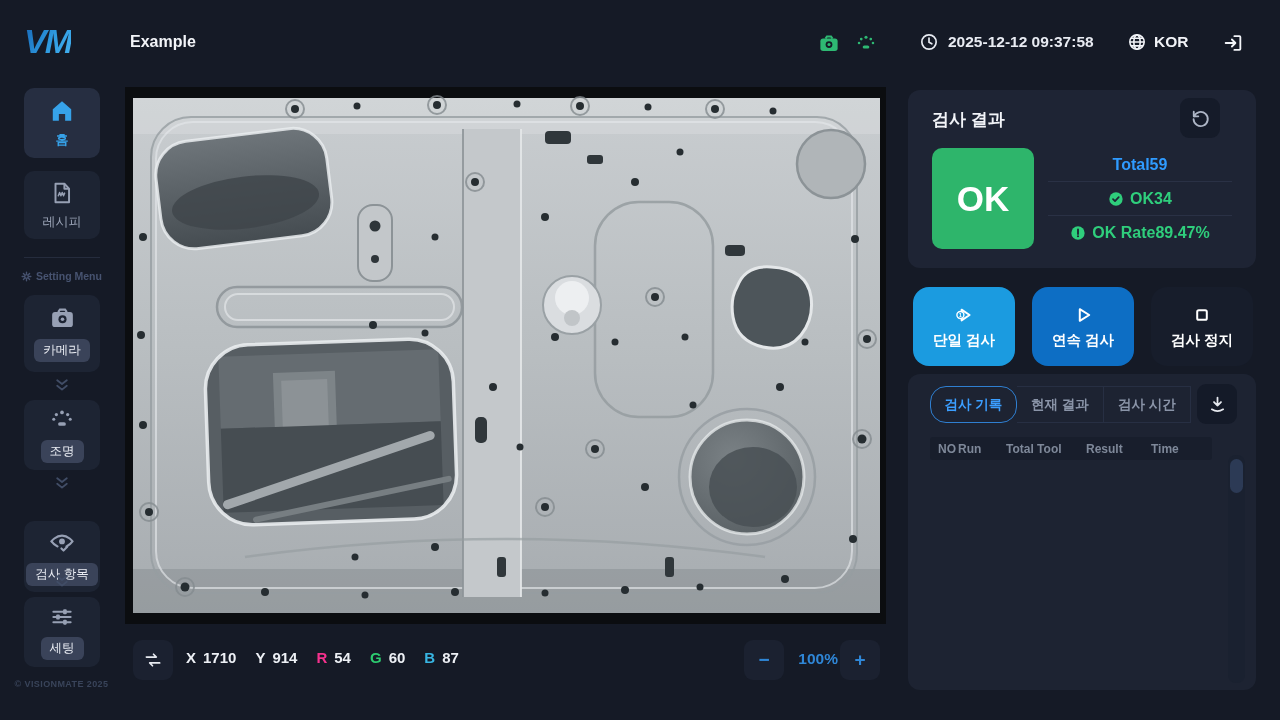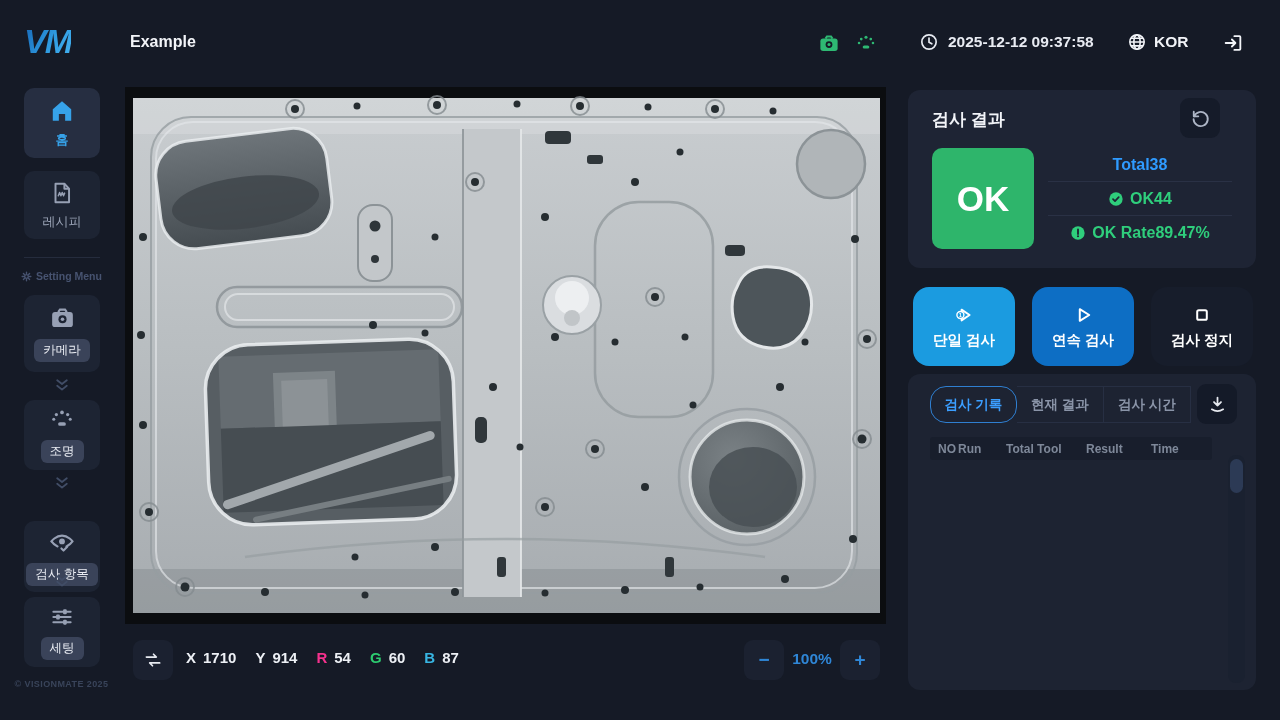--- a/index.html
+++ b/index.html
@@ -32,21 +32,21 @@
 
   
   .viewer { left:125px; top:87px; width:761px; height:537px; cursor:crosshair; }
   .viewer svg { display:block; width:100%; height:100%; }
   .sq-btn { width:40px; height:40px; border-radius:9px; background:#1B2130; display:flex; align-items:center;
             justify-content:center; cursor:pointer; border:none; }
   .stats { left:186px; top:649px; display:flex; gap:19px; font-size:15px; font-weight:600; color:#EDF0F5; }
   .stats .lr { color:#F5318D; } .stats .lg { color:#2DCC70; } .stats .lb { color:#38B6E3; }
   .stat-pair { display:flex; gap:7px; }
   .zoom-btn { color:#2F86D6; font-size:19px; font-weight:600; }
-  .zoom-val { left:786px; top:650px; width:52px; text-align:center; font-size:15.5px; font-weight:600; color:#2F86D6; }
+  .zoom-val { left:786px; top:650px; width:52px; text-align:right; font-size:15.5px; font-weight:600; color:#2F86D6; }
 
   
   .card { background:#1E2434; border-radius:12px; }
   .results-card { left:908px; top:90px; width:348px; height:178px; }
   .results-title { left:932px; top:108px; font-size:17px; font-weight:700; color:#F2F4F8; }
   .refresh-btn { left:1180px; top:98px; background:#151B29; }
   .ok-badge { left:932px; top:148px; width:102px; height:101px; background:#2EB56B; border-radius:10px;
               display:flex; align-items:center; justify-content:center; font-size:35px; font-weight:800; color:#fff; }
   .rrows { left:1048px; top:148px; width:184px; height:101px; display:flex; flex-direction:column; }
   .rrow { flex:1; display:flex; align-items:center; justify-content:center; font-size:16px; font-weight:700; }
@@ -403,31 +403,31 @@
       <path d="M4.7 9.5a8.1 8.1 0 1 1-.6 3.4" fill="none" stroke="#AEB6C6" stroke-width="2.1" stroke-linecap="round"></path>
     </svg>
   </button>
   <div class="abs ok-badge">OK</div>
 
   <div class="abs rrows">
     <div class="rrow blue">
       <span class="rlabel">
           <span>Total</span>
         </span>
-      <span>38</span>
+      <span>59</span>
     </div>
     <div class="rrow green">
       <span class="rlabel">
         <svg width="16" height="16" viewBox="0 0 24 24">
           <circle cx="12" cy="12" r="10" fill="#2FCE7C"></circle>
           <path d="M7.5 12.2l3 3 5.6-6" fill="none" stroke="#1E2434" stroke-width="2.6" stroke-linecap="round" stroke-linejoin="round"></path>
         </svg>
         <span>OK</span>
       </span>
-      <span>44</span>
+      <span>34</span>
     </div>
     <div class="rrow green">
       <span class="rlabel">
         <svg width="16" height="16" viewBox="0 0 24 24">
           <circle cx="12" cy="12" r="10" fill="#2FCE7C"></circle>
           <path d="M12 6.6v7" stroke="#1E2434" stroke-width="2.8" stroke-linecap="round"></path>
           <circle cx="12" cy="16.8" r="1.6" fill="#1E2434"></circle>
         </svg>
         <span>OK Rate</span>
       </span>

